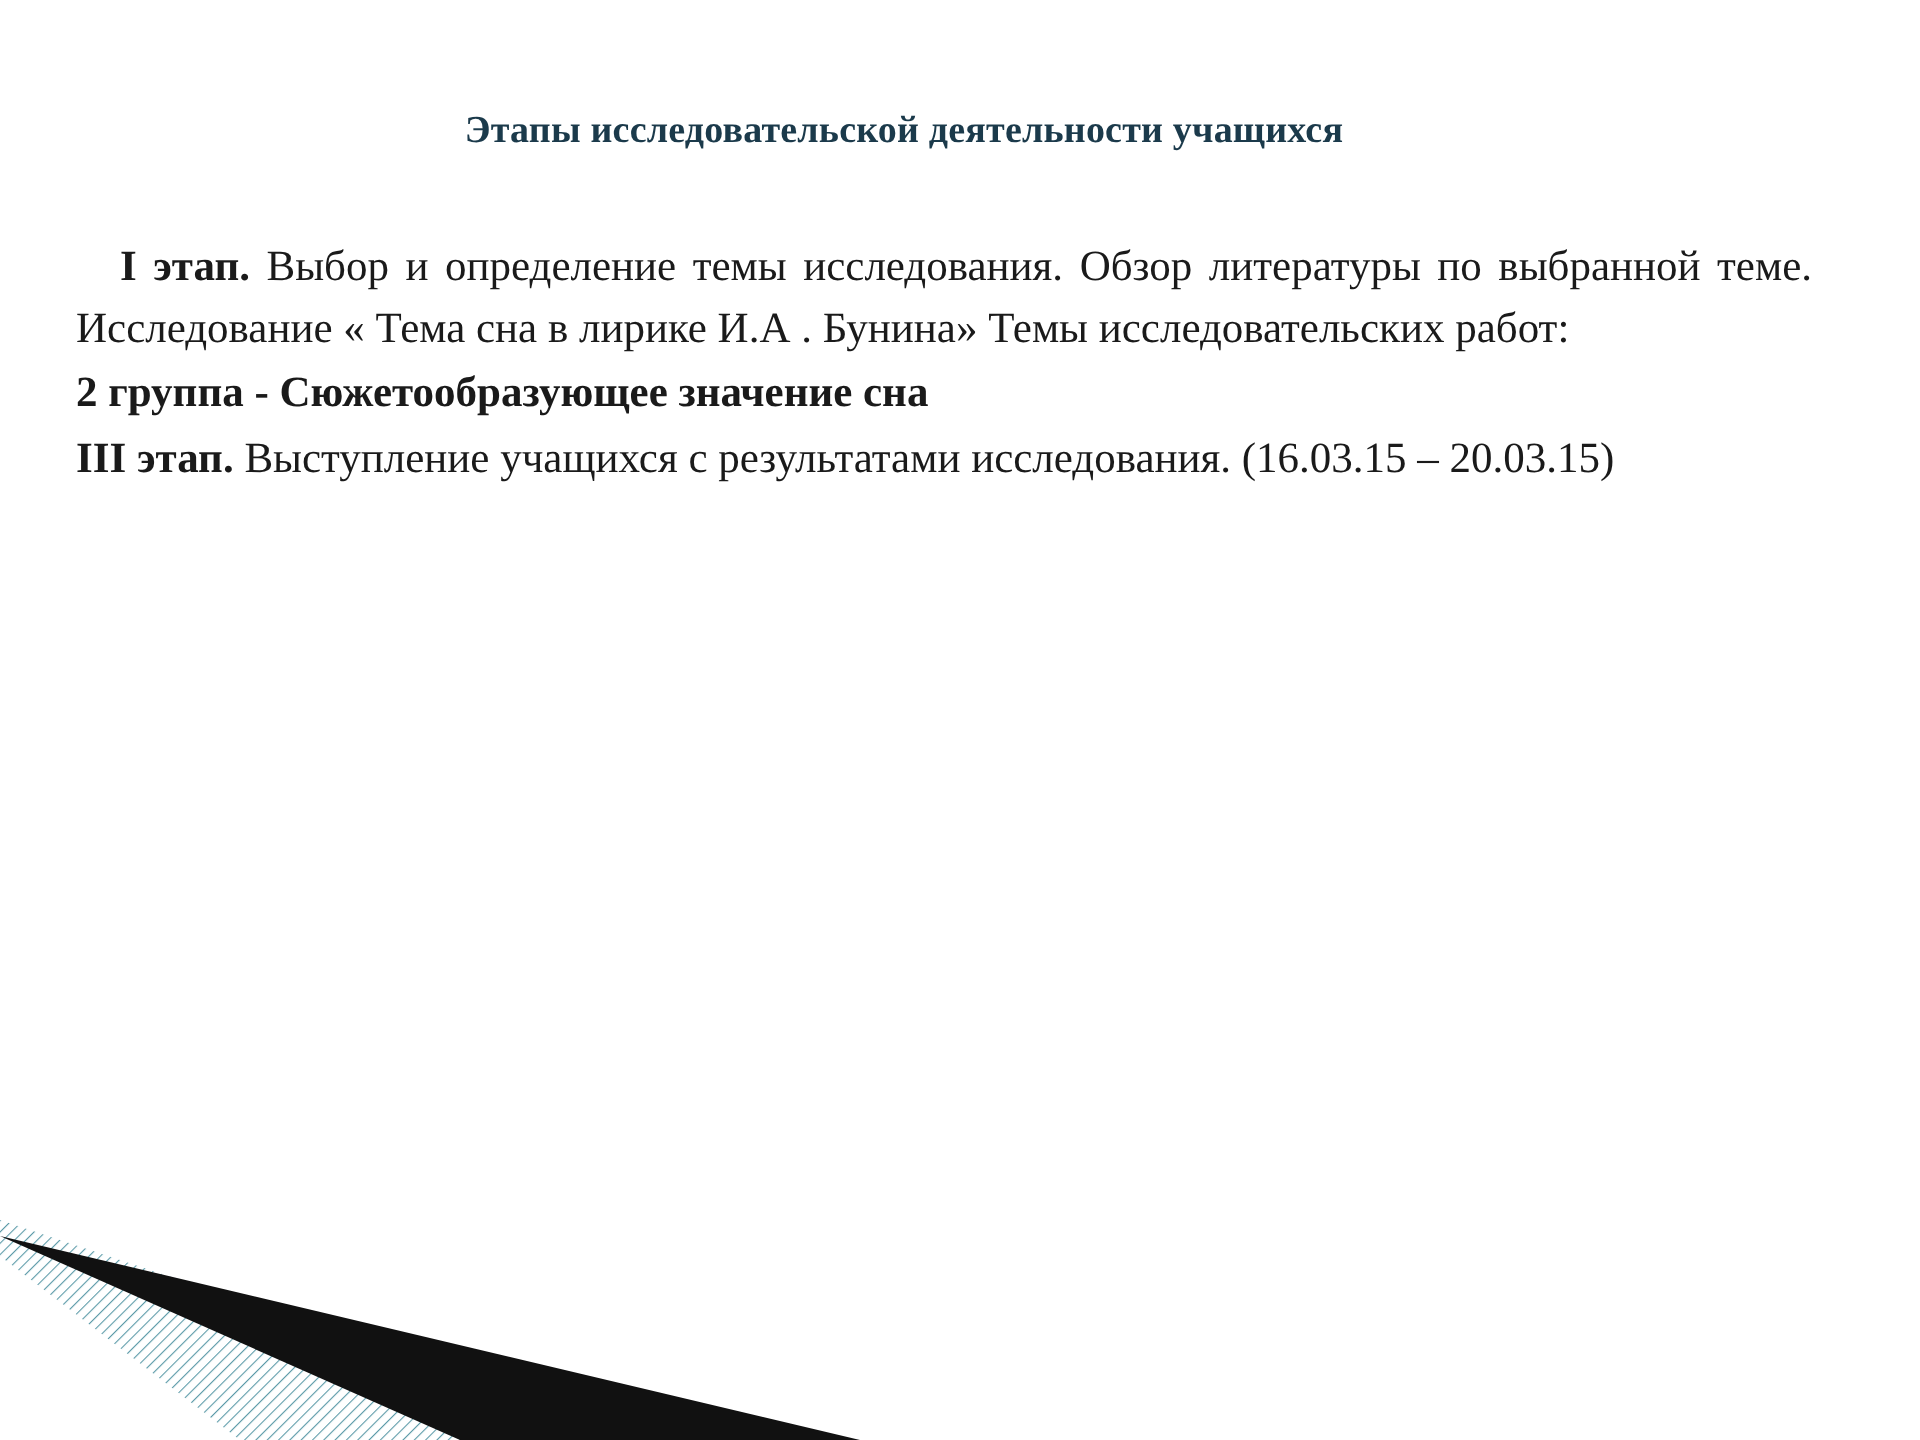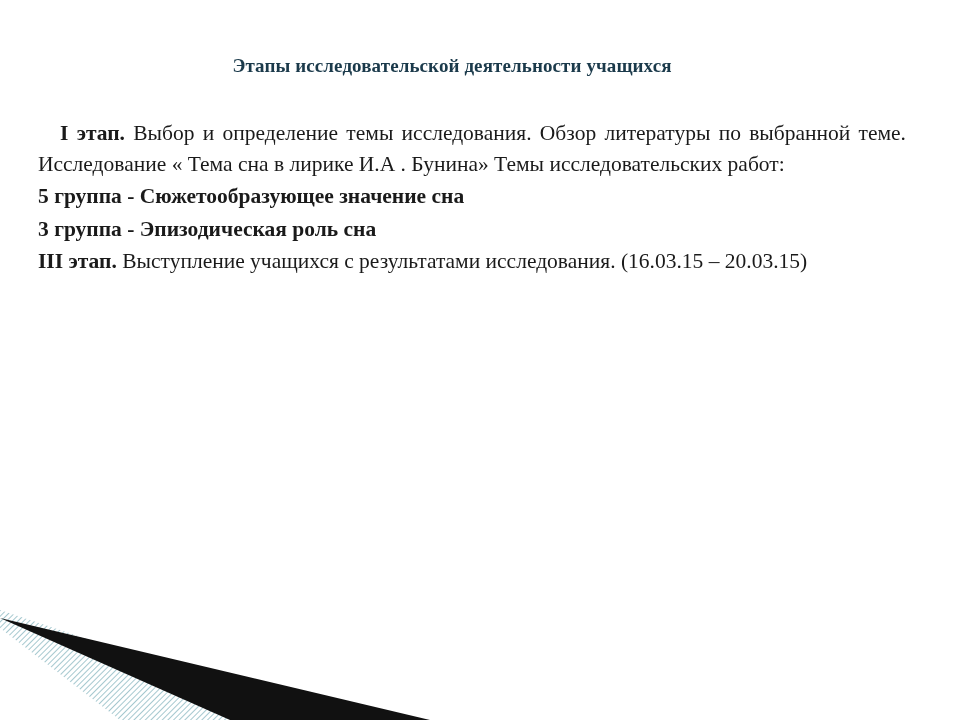--- a/index.html
+++ b/index.html
@@ -78,26 +78,23 @@
   <div class="title">Этапы исследовательской деятельности учащихся</div>
 
   <div class="body-block">
 
     <p class="para just indent">
       <span class="b">I  этап. </span><span class="normal">Выбор и определение темы исследования. Обзор литературы по выбранной теме. Исследование « Тема сна в лирике И.А . Бунина» Темы исследовательских работ:</span>
     </p>
 
 
     <p class="para just sp-before">
-      <span class="b">5 группа - Сюжетообразующее значение сна</span>
+      <span class="b">2 группа - Сюжетообразующее значение сна</span>
     </p>
 
-    <p class="para just sp-before">
-      <span class="b">3 группа - Эпизодическая роль сна</span>
-    </p>
 
 
 
     <p class="para sp-small">
       <span class="b">III этап. </span><span class="normal">Выступление учащихся с результатами исследования. (16.03.15 – 20.03.15)</span>
     </p>
 
   </div>
 
   <div class="corner">

